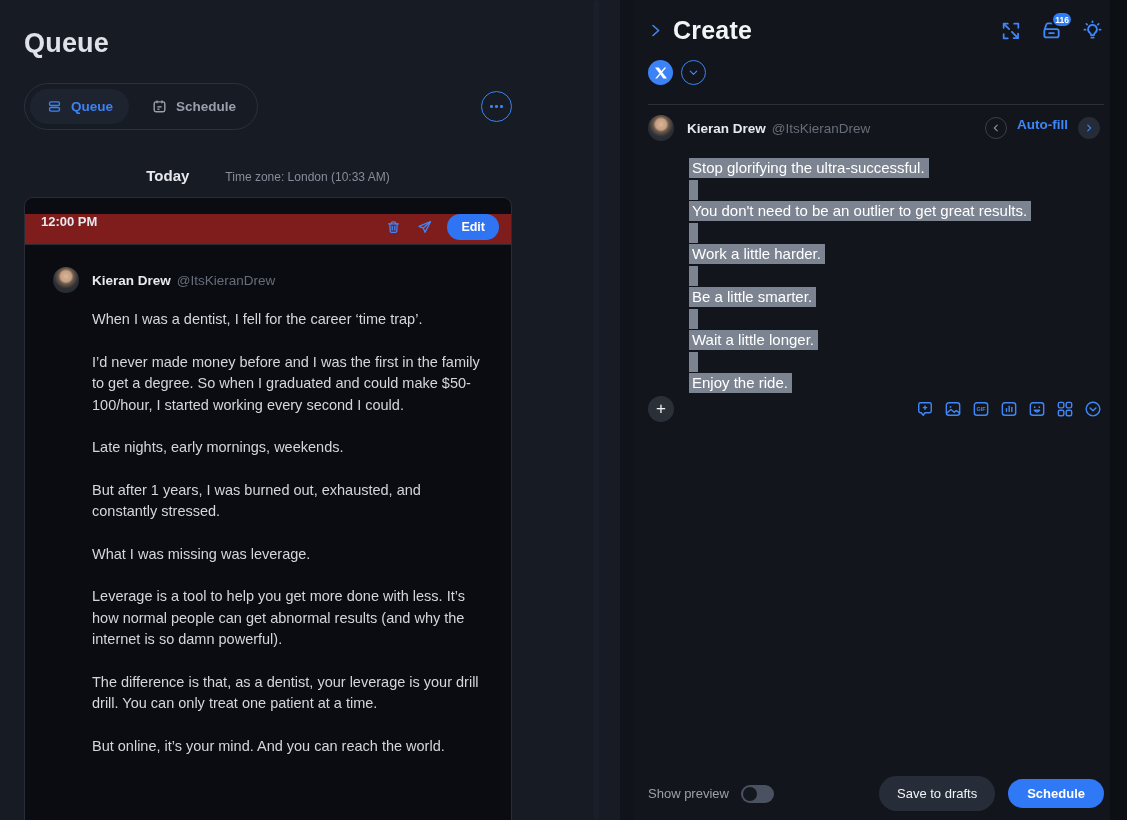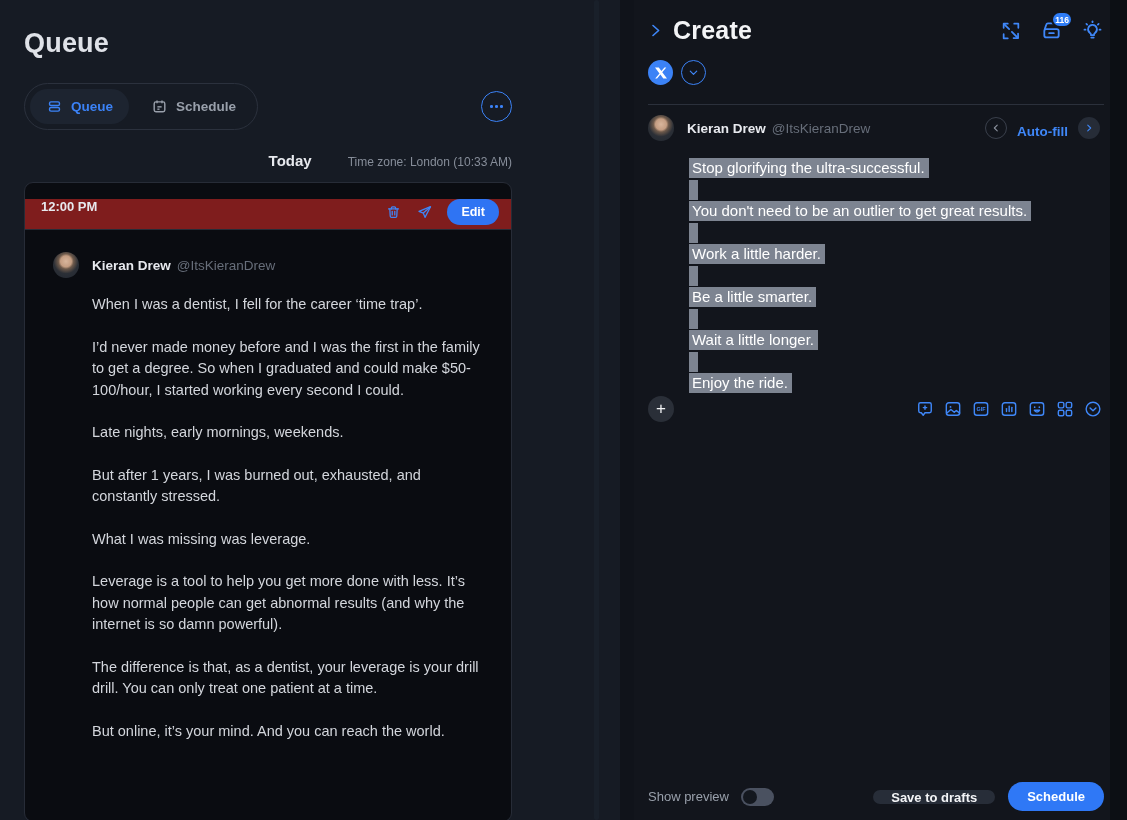--- a/index.html
+++ b/index.html
@@ -30,21 +30,21 @@
     font-size:13.5px; font-weight:600; color:#99a0ab; cursor:pointer;
   }
   .tab.active { background:#1d2430; color:#3b82f6; }
   .ellipsis-btn {
     width:31px; height:31px; border-radius:50%;
     border:1.5px solid #3b82f6; background:transparent;
     display:flex; align-items:center; justify-content:center; gap:2.5px; cursor:pointer;
   }
   .ellipsis-btn i { width:2.5px; height:2.5px; border-radius:50%; background:#3b82f6; display:block; }
 
-  .today-row { margin-top:22px; display:flex; align-items:baseline; justify-content:flex-end;gap:36px; }
+  .today-row { margin-top:37px; display:flex; align-items:baseline; justify-content:center;gap:36px; }
   .today-label { font-size:15px; font-weight:700; color:#e7e9ee; }
   .timezone-label { font-size:12px; color:#868d99; }
 
   .queue-card {
     margin-top:13px; width:488px; height:640px;
     border:1px solid #272c37; border-radius:9px; overflow:hidden;
     background:#0a0c11;
   }
   .card-header {
     height:31px; background:#7f1d1d; border-bottom:1px solid #272c37;
@@ -100,21 +100,21 @@
   }
   .circle-chevron-btn {
     width:25px; height:25px; border-radius:50%; background:transparent;
     border:1.5px solid #3b82f6; cursor:pointer;
     display:flex; align-items:center; justify-content:center;
   }
 
   .divider { margin-top:19px; height:1px; background:#2b303b; }
 
   .editor-author-row { display:flex; align-items:center; gap:13px; padding:10px 4px 0 0; }
-  .autofill-group { margin-left:auto; display:flex; align-items:flex-end; }
+  .autofill-group { margin-left:auto; display:flex; align-items:flex-start; }
   .autofill-prev {
     width:22px; height:22px; border-radius:50%; background:transparent;
     border:1px solid #3a404c; cursor:pointer;
     display:flex; align-items:center; justify-content:center;
   }
   .autofill-label { margin:0 10px; font-size:13.5px; font-weight:700; color:#3f87f8; cursor:pointer; }
   .autofill-next {
     width:22px; height:22px; border-radius:50%; background:#262c37;
     border:none; cursor:pointer;
     display:flex; align-items:center; justify-content:center;
@@ -143,22 +143,22 @@
   .toggle {
     margin-left:12px; width:33px; height:18px; border-radius:999px;
     background:#4a5160; position:relative; cursor:pointer; border:none;
   }
   .toggle .knob {
     position:absolute; left:2px; top:2px; width:14px; height:14px;
     border-radius:50%; background:#14181f;
   }
   .footer-buttons { margin-left:auto; display:flex; align-items:center; gap:13px; }
   .drafts-btn {
-    height:14px; padding:0 18px; border:none; border-radius:999px; cursor:pointer;
-    background:#272d38; color:#f3f4f6; font-size:13px; font-weight:700; font-family:inherit;
+    height:35px; padding:0 18px; border:none; border-radius:999px; cursor:pointer;
+    background:#272d38; color:#f3f4f6; font-size:13px; font-weight:400; font-family:inherit;
   }
   .schedule-btn {
     height:29px; padding:0 19px; border:none; border-radius:999px; cursor:pointer;
     background:#2f78f6; color:#fff; font-size:13px; font-weight:600; font-family:inherit;
   }
 </style>
 </head>
 <body>
 
 <div class="left-panel">

